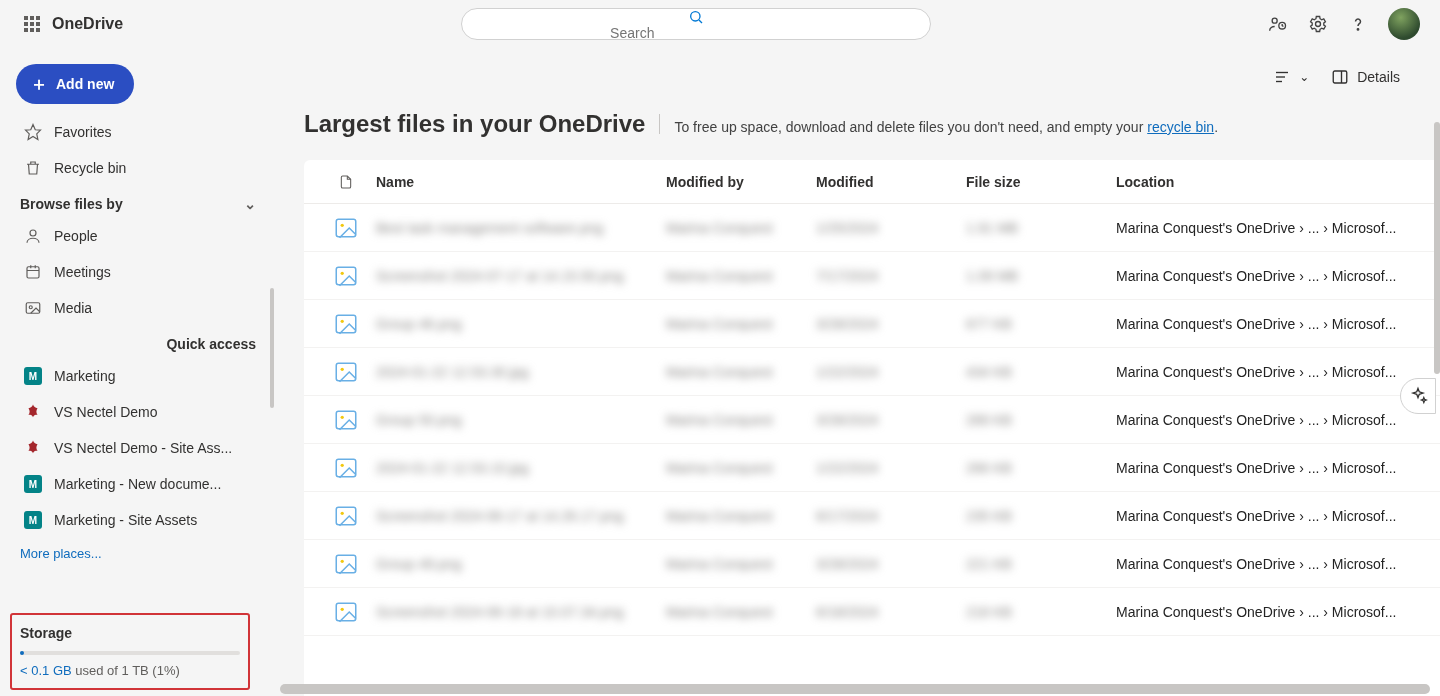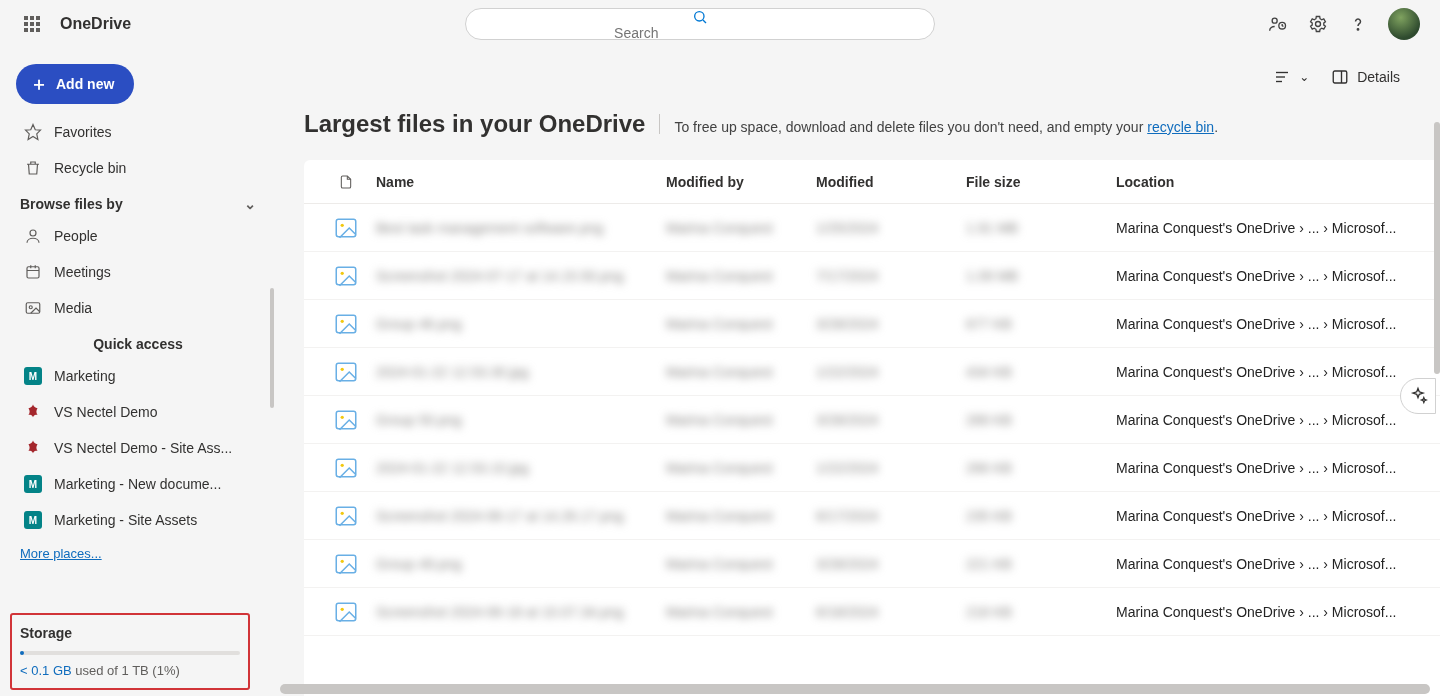--- a/index.html
+++ b/index.html
@@ -2,41 +2,41 @@
 <html><head>
 <meta charset="utf-8">
 <style>
   * { box-sizing: border-box; margin: 0; padding: 0; }
   body { font-family: 'Segoe UI', -apple-system, sans-serif; background: #f5f5f5; width: 1440px; height: 696px; overflow: hidden; color: #323130; }
   
   .header { height: 48px; display: flex; align-items: center; padding: 0 12px; background: #f5f5f5; }
   .waffle { width: 40px; display:flex; align-items:center; justify-content:center; cursor:pointer; }
   .waffle-grid { display:grid; grid-template-columns:repeat(3,4px); grid-template-rows:repeat(3,4px); gap:2px; }
   .waffle-grid span { background:#605e5c; width:4px; height:4px; }
-  .app-title { font-weight:600; font-size:16px; margin-left:8px; }
+  .app-title { font-weight:600; font-size:16px; }
   .search-wrap { flex:1; display:flex; justify-content:center; }
   .search { display:flex; align-items:center; width:470px; height:32px; border:1px solid #d1d1d1; border-radius:16px; background:#fff; padding:0 12px;flex-direction:column; }
   .search svg { stroke:#0078d4; }
   .search input { border:none; outline:none; flex:1; font-size:14px; margin-left:10px; background:transparent; }
   .hdr-actions { display:flex; align-items:center; gap:20px; margin-right:8px;}
   .hdr-actions .ic { color:#424242; cursor:pointer; display:flex; }
   .avatar { width:32px; height:32px; border-radius:50%; background: radial-gradient(circle at 40% 30%, #7fa25f, #2e4a2e 70%); }
   
   .layout { display:flex; height:648px; }
   .sidebar { width:280px; padding:16px 16px 0 16px; background:#f5f5f5; position:relative; overflow-y:auto; }
   .add-btn { display:inline-flex; align-items:center; gap:8px; background:#2b4ec2; color:#fff; border:none; border-radius:22px; height:40px; padding:0 20px 0 14px; font-size:14px; font-weight:600; cursor:pointer; }
   .add-btn .plus { font-size:18px; }
   .nav-item { display:flex; align-items:center; gap:12px; height:36px; padding:0 8px; font-size:14px; color:#323130; cursor:pointer; border-radius:4px; }
   .nav-icon { width:18px; display:flex; justify-content:center; color:#605e5c; }
   .section-hdr { display:flex; align-items:center; justify-content:space-between; font-weight:600; font-size:14px; padding:10px 8px 6px 4px; }
   .chev { color:#605e5c; }
   .sq { width:18px; height:18px; border-radius:3px; display:flex; align-items:center; justify-content:center; font-size:10px; font-weight:700; color:#fff;}
   .sq-teal { background:#038387;}
   .sq-red { color:#a4262c; }
-  .more-link { color:#0f6cbd; text-decoration:underline; font-size:13px; margin:8px 4px 0; display:inline-block; cursor:pointer;}
+  .more-link { color:#0f6cbd; font-size:13px; margin:8px 4px 0; display:inline-block; cursor:pointer;}
   
   .storage-box { position:absolute; left:10px; right:30px; bottom:6px; border:2px solid #d13438; border-radius:3px; background:#f5f5f5; padding:10px 8px;}
   .storage-title { font-weight:700; font-size:14px; margin-bottom:10px;}
   .storage-bar { height:4px; background:#e1dfdd; border-radius:2px; margin-bottom:8px; position:relative;}
   .storage-bar::before{ content:''; position:absolute; left:0; top:0; bottom:0; width:2%; background:#0f6cbd; border-radius:2px;}
   .storage-text { font-size:13px; color:#605e5c; }
   .storage-text a { color:#0f6cbd; }
   
   .main { flex:1; padding:20px 0 0 24px; overflow:hidden; position:relative; display:flex; flex-direction:column;}
   .toolbar-row { display:flex; align-items:center; justify-content:flex-end; gap:22px; padding-right:40px;}
@@ -174,21 +174,21 @@
       <span class="nav-icon">
         <svg width="18" height="18" viewBox="0 0 24 24" fill="none" stroke="currentColor" stroke-width="1.6">
             <rect x="3" y="5" width="18" height="14" rx="2"></rect>
             <circle cx="9" cy="11" r="2"></circle>
             <path d="M21 17l-5-5-7 7"></path>
           </svg>
       </span>
       <span>Media</span>
     </div>
 
-    <div class="section-hdr" style="justify-content:center;">
+    <div class="section-hdr" style="justify-content:flex-end;">
       <span>Quick access</span>
     </div>
     <div id="quick-list">
         <div class="nav-item">
           <span class="sq sq-teal">M</span>
           <span>Marketing</span>
         </div>
         <div class="nav-item">
           <span class="nav-icon sq-red">
             <svg width="18" height="18" viewBox="0 0 24 24" fill="currentColor">

